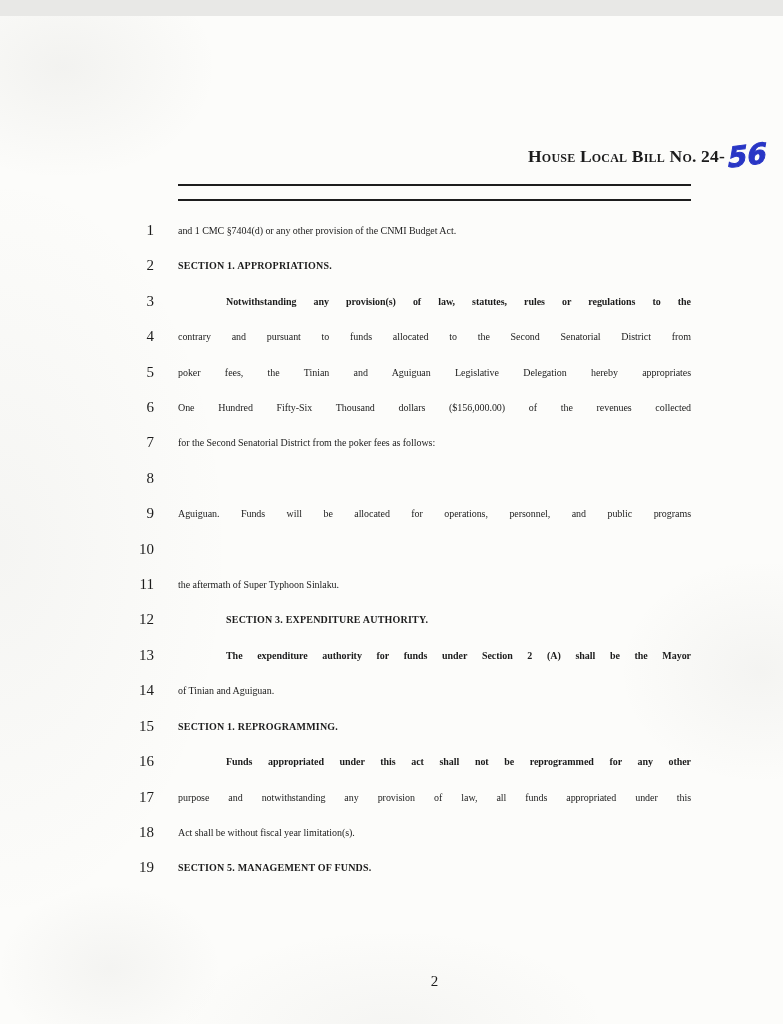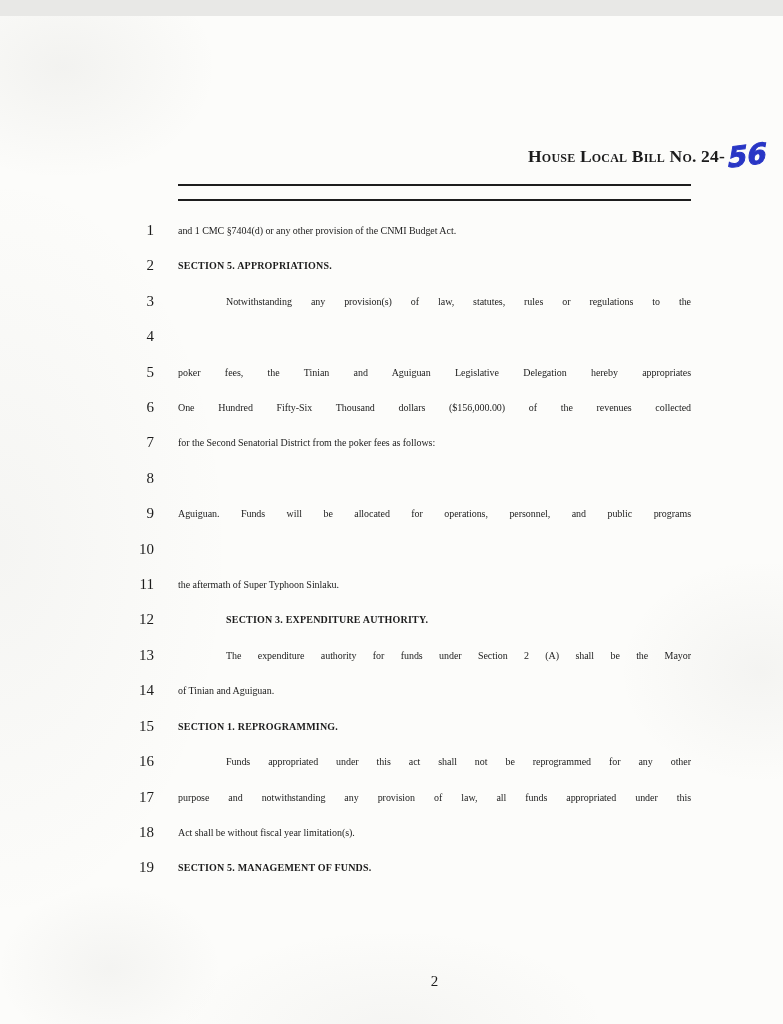--- a/index.html
+++ b/index.html
@@ -58,21 +58,21 @@
     flex:1 1 auto;
     margin-left:24px;
     font-size:10px;
     line-height:35.42px;
     height:35.42px;
     overflow:hidden;
     letter-spacing:-0.05px;
     white-space:nowrap;
   }
   .line-text.h { font-weight:bold; letter-spacing:.2px; }
-  .line-text.ind { padding-left:48px; }
+  .line-text.ind { padding-left:48px;font-weight:bold; }
   .line-text.j {
     white-space:normal;
     text-align:justify;
     text-align-last:justify;
   }
   .line-text.j::after { content:""; display:inline-block; width:100%; height:0; }
 
   .page-number {
     position:absolute; left:178px; width:513px; top:950px;
     text-align:center;
@@ -92,28 +92,29 @@
   <div class="rule r1"></div>
   <div class="rule r2"></div>
 
   <div class="lines">
       <div class="line-row">
         <div class="line-num">1</div>
         <div class="line-text">and 1 CMC §7404(d) or any other provision of the CNMI Budget Act.</div>
       </div>
       <div class="line-row">
         <div class="line-num">2</div>
-        <div class="line-text h">SECTION 5. APPROPRIATIONS.</div>
+        <div class="line-text h">SECTION 1. APPROPRIATIONS.</div>
       </div>
       <div class="line-row">
         <div class="line-num">3</div>
         <div class="line-text ind j">Notwithstanding any provision(s) of law, statutes, rules or regulations to the</div>
       </div>
       <div class="line-row">
         <div class="line-num">4</div>
+        <div class="line-text j">contrary and pursuant to funds allocated to the Second Senatorial District from</div>
       </div>
       <div class="line-row">
         <div class="line-num">5</div>
         <div class="line-text j">poker fees, the Tinian and Aguiguan Legislative Delegation hereby appropriates</div>
       </div>
       <div class="line-row">
         <div class="line-num">6</div>
         <div class="line-text j">One Hundred Fifty-Six Thousand dollars ($156,000.00) of the revenues collected</div>
       </div>
       <div class="line-row">

